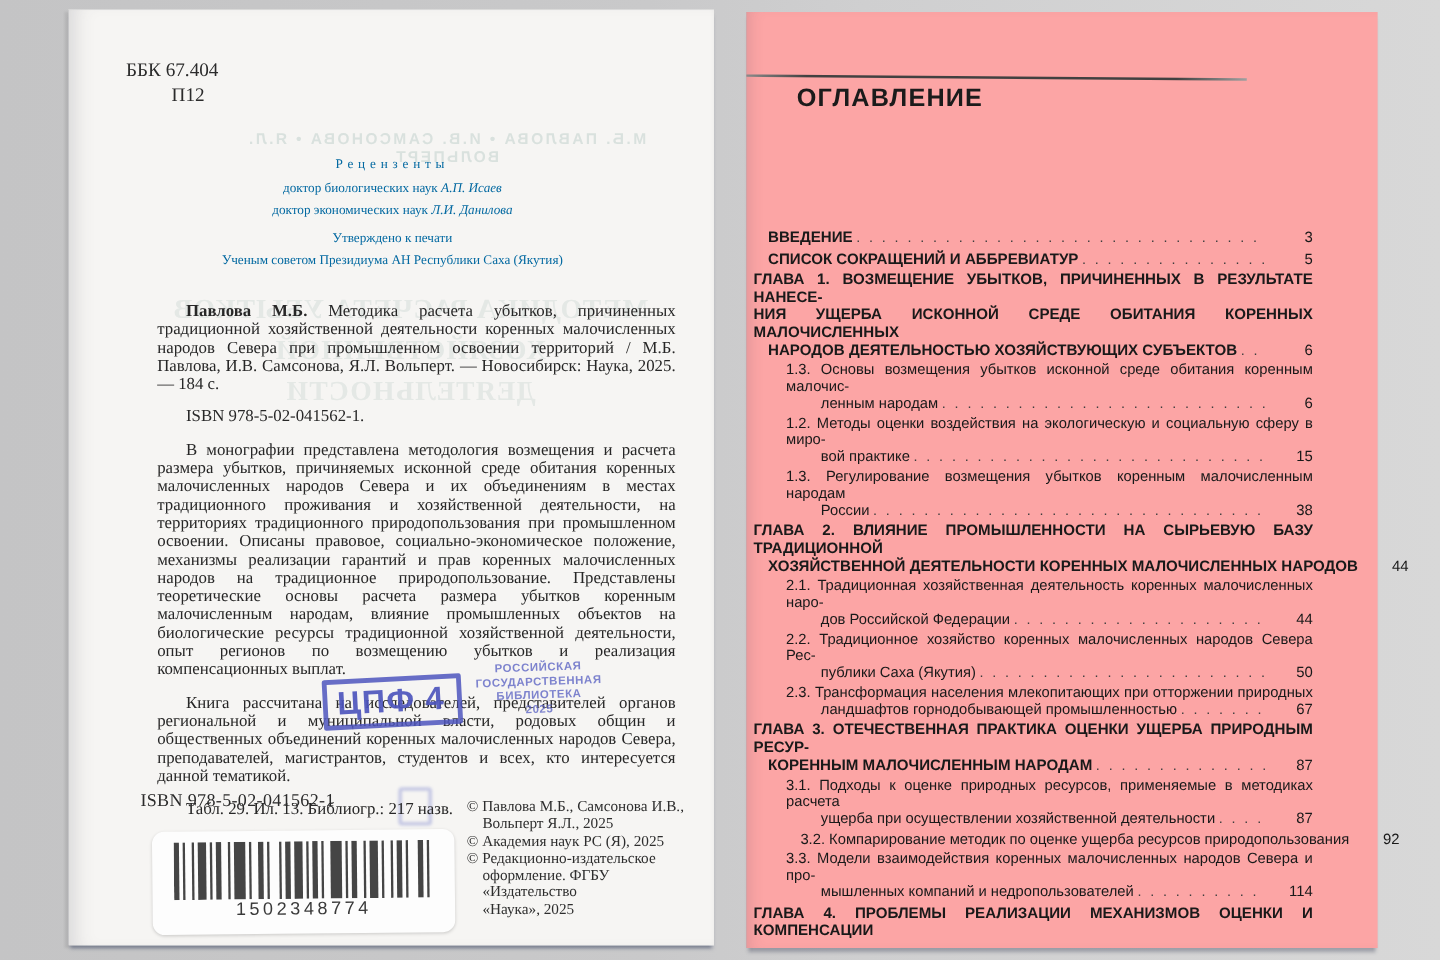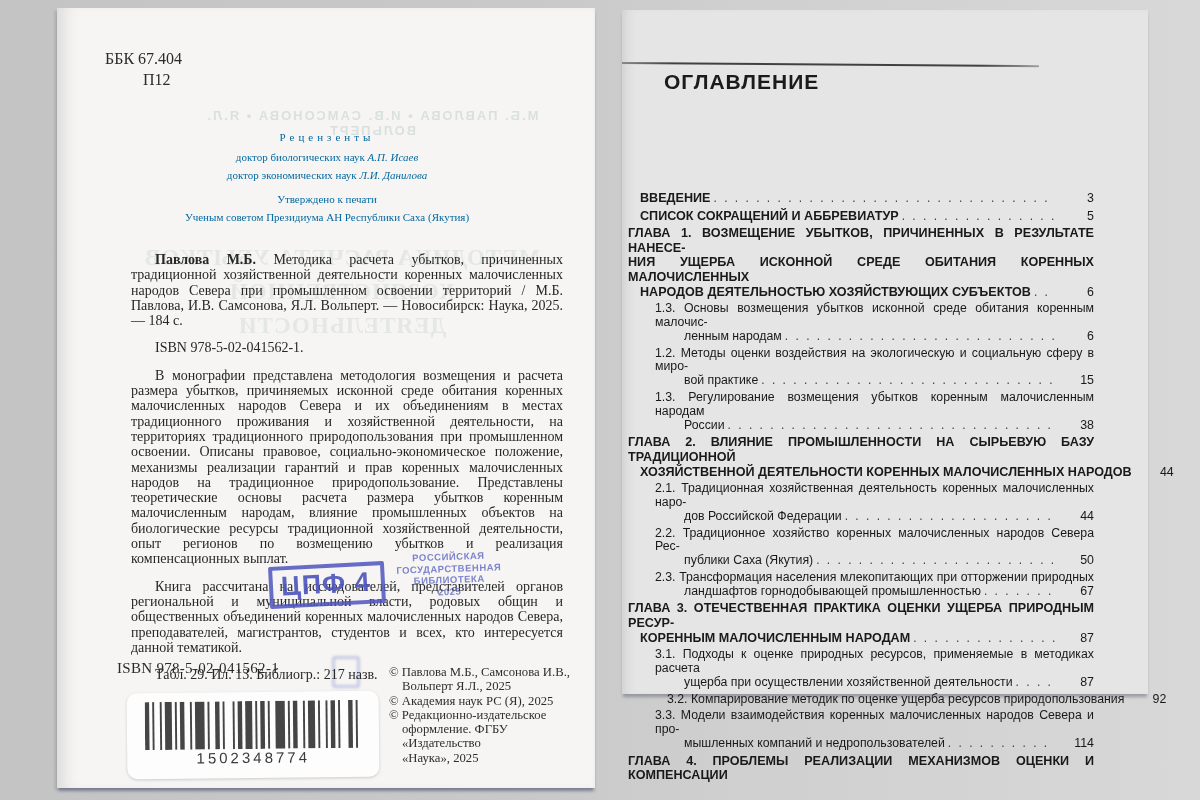--- a/index.html
+++ b/index.html
@@ -8,21 +8,21 @@
     background:linear-gradient(90deg,#c4c4c5 0%,#c9c9ca 45%,#cfcfd0 60%,#d8d8d8 100%);
     font-family:"Liberation Serif",serif;color:#262626;
   }
   .page{position:absolute;}
   .page-left{
     left:57px;top:8px;width:538px;height:780px;background:#f6f5f3;
     box-shadow:inset 16px 0 18px -12px rgba(60,60,80,.18), inset -2px 0 4px -2px rgba(0,0,0,.05),
                0 4px 3px -1px rgba(70,80,110,.55), -3px 2px 2px rgba(0,0,0,.08);
   }
   .page-right{
-    left:622px;top:10px;width:526px;height:684px;background:#e5e5e5;
+    left:622px;top:10px;width:526px;height:780px;background:#fca5a5;
     box-shadow:inset 10px 0 14px -10px rgba(60,60,80,.20), 0 4px 3px -1px rgba(80,85,105,.45);
   }
   .abs{position:absolute;}
 
   
   .udk-block{left:48px;top:40px;font-size:16px;line-height:21px;color:#2b2b2b;}
   .udk-code{padding-left:38px;}
   .centered{left:40px;width:460px;text-align:center;font-size:11px;line-height:18px;color:#0369a1;}
   .reviewers{top:120px;}
   .rev-head{letter-spacing:4px;margin-bottom:2px;}

